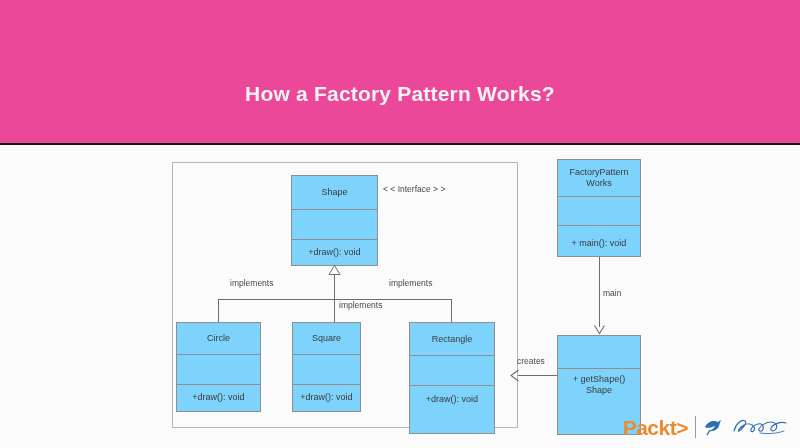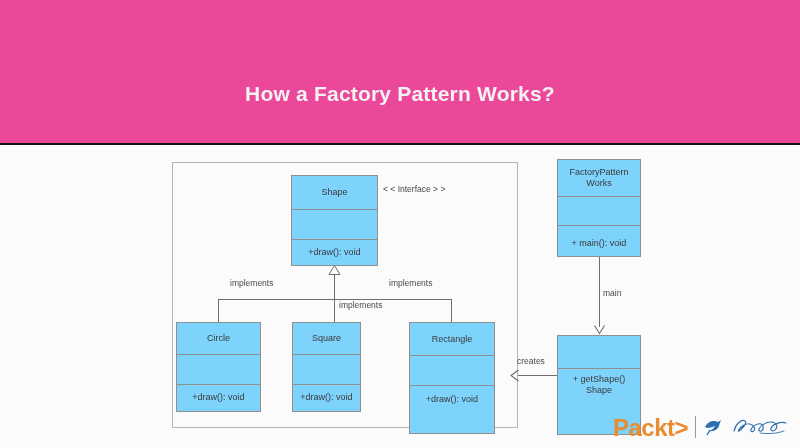--- a/index.html
+++ b/index.html
@@ -100,21 +100,21 @@
     position: absolute;
     right: 8px;
     bottom: 4px;
     height: 34px;
     display: flex;
     align-items: center;
     gap: 7px;
   }
   .packt-word {
     color: #e98b2f;
-    font-size: 24px;
+    font-size: 21px;
     font-weight: 700;
     letter-spacing: -0.5px;
     line-height: 21px;
   }
   .packt-sub {
     color: #c9a98c;
     font-size: 3.6px;
     letter-spacing: 0.6px;
     line-height: 5px;
     margin-top: -1px;

